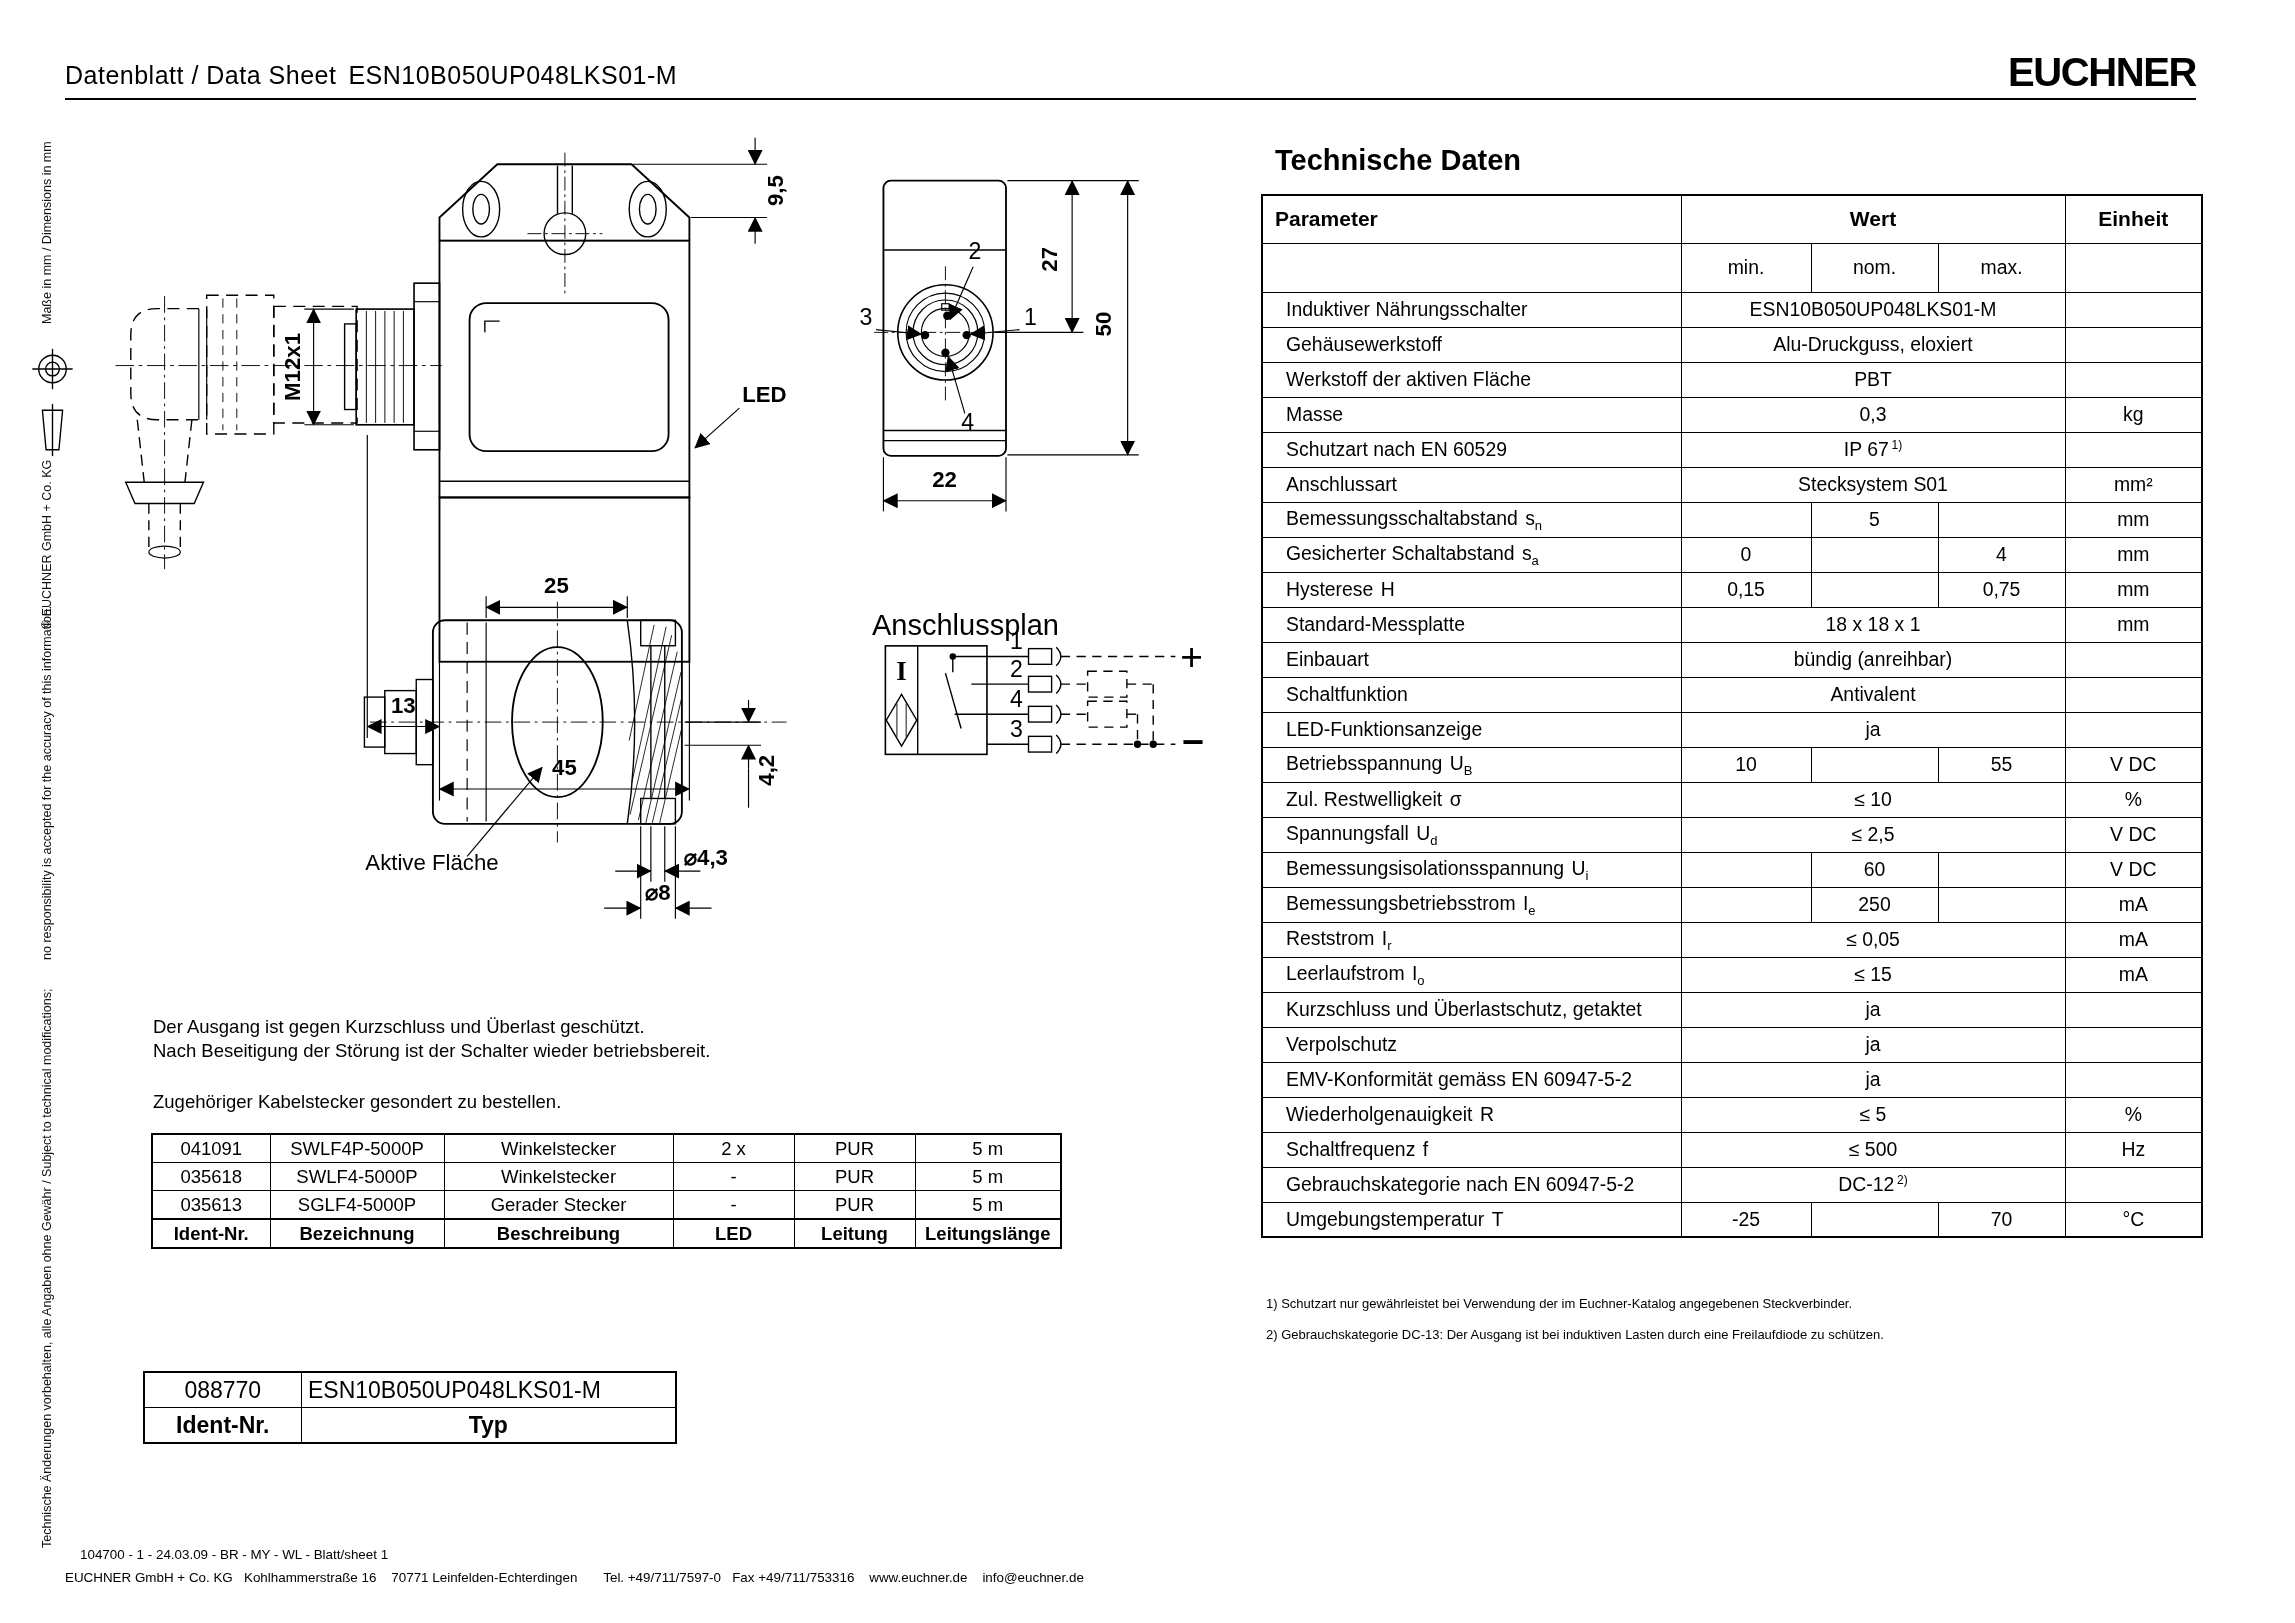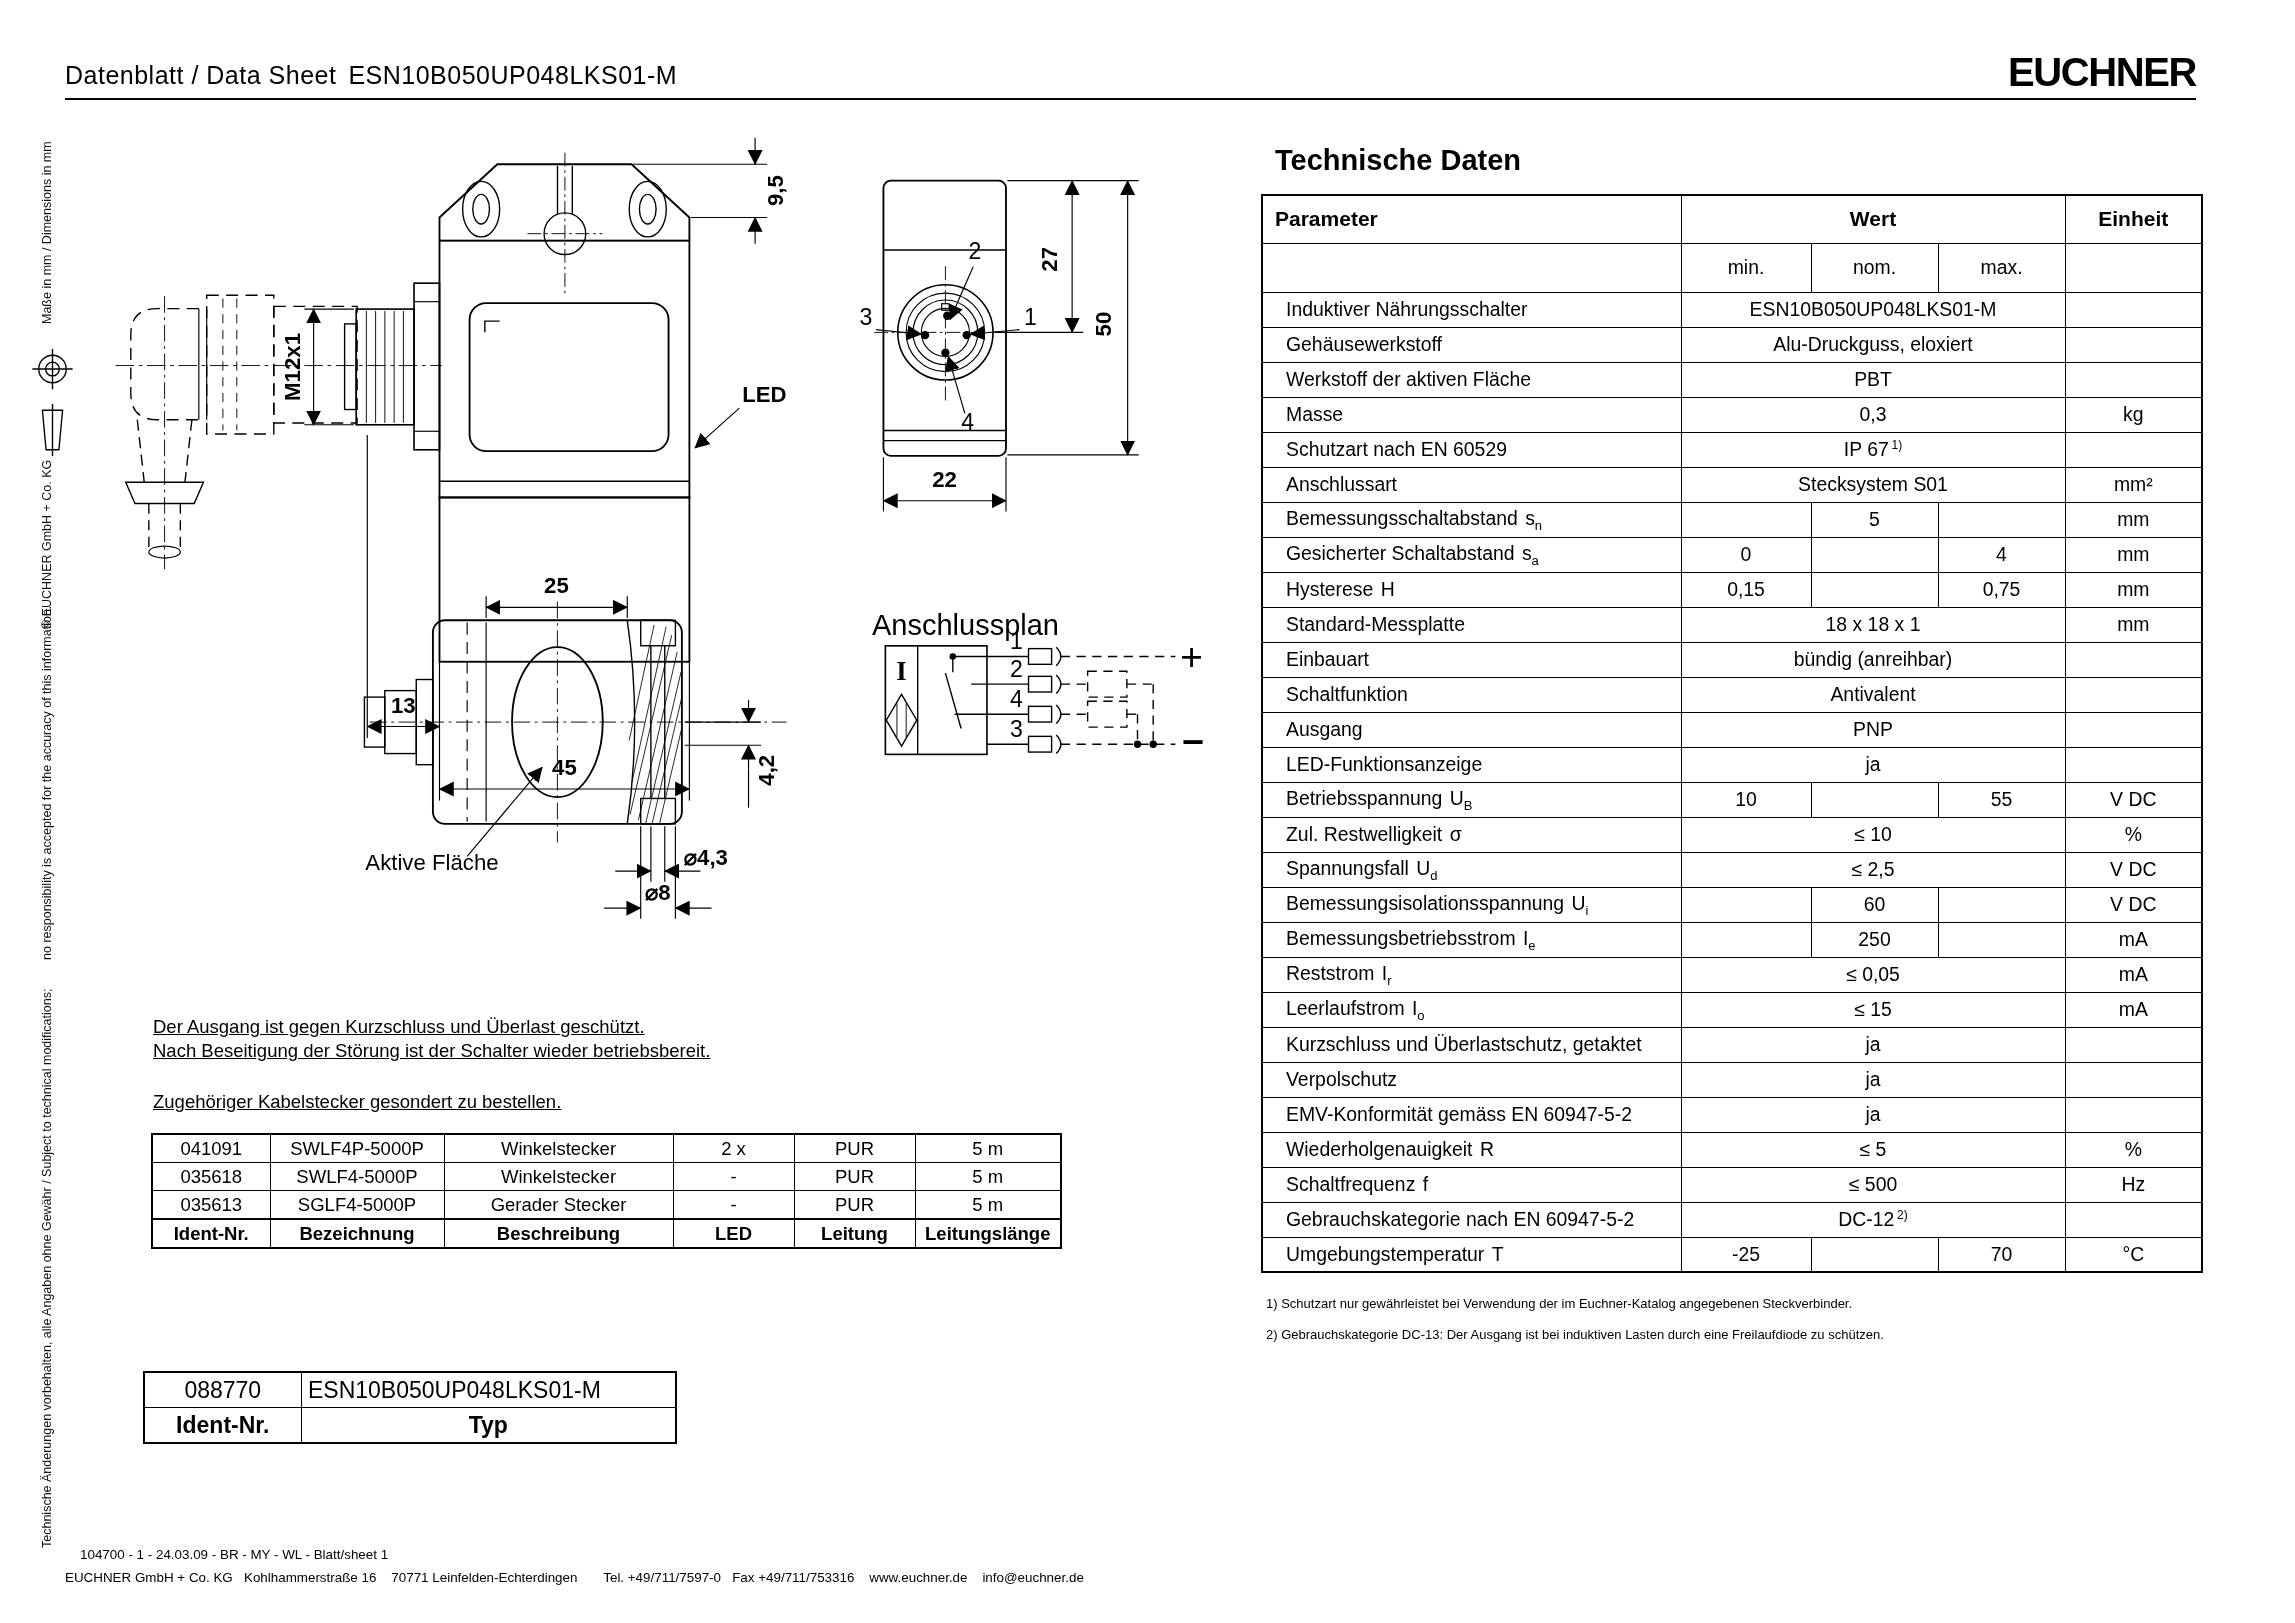--- a/index.html
+++ b/index.html
@@ -35,21 +35,21 @@
   #tech-table .hs{font-size:19.4px;text-align:center;}
   #tech-table .p{text-align:left;padding-left:23px;}
   #tech-table .v{text-align:center;}
   #tech-table .u{text-align:center;}
   #tech-table sub{font-size:13px;}
   #tech-table sup{font-size:12px;margin-left:2.8px;}
   #tech-table .sym{margin-left:7.4px;}
   
   .footnote{left:1266px;font-size:13px;}
   
-  .note{left:153px;font-size:18.5px;text-decoration:underline;}
+  .note{left:153px;font-size:18.5px;}
   
   #conn-table{left:151px;top:1133px;}
   #conn-table table{border-collapse:collapse;table-layout:fixed;width:908px;border:2.3px solid #000;}
   #conn-table td{border:1.4px solid #000;font-size:18.5px;text-align:center;height:25px;vertical-align:middle;white-space:nowrap;}
   #conn-table tr.hdr td{font-weight:bold;border-top:2.3px solid #000;}
   
   #ident-table{left:143px;top:1371px;}
   #ident-table table{border-collapse:collapse;table-layout:fixed;width:532px;border:2.3px solid #000;}
   #ident-table td{border:1.9px solid #000;font-size:23px;height:32px;vertical-align:middle;white-space:nowrap;}
   #ident-table .c{text-align:center;}
@@ -404,25 +404,20 @@
           <td class="p">Einbauart</td>
           <td colspan="3" class="v">bündig (anreihbar)</td>
           <td class="u"></td>
         </tr>
         <tr class="dr">
           <td class="p">Schaltfunktion</td>
           <td colspan="3" class="v">Antivalent</td>
           <td class="u"></td>
         </tr>
         <tr class="dr">
-          <td class="p">Ausgang</td>
-          <td colspan="3" class="v">PNP</td>
-          <td class="u"></td>
-        </tr>
-        <tr class="dr">
           <td class="p">LED-Funktionsanzeige</td>
           <td colspan="3" class="v">ja</td>
           <td class="u"></td>
         </tr>
         <tr class="dr">
           <td class="p">Betriebsspannung<span class="sym">U</span><sub>B</sub></td>
           <td class="v">10</td>
           <td class="v"></td>
           <td class="v">55</td>
           <td class="u">V DC</td>

